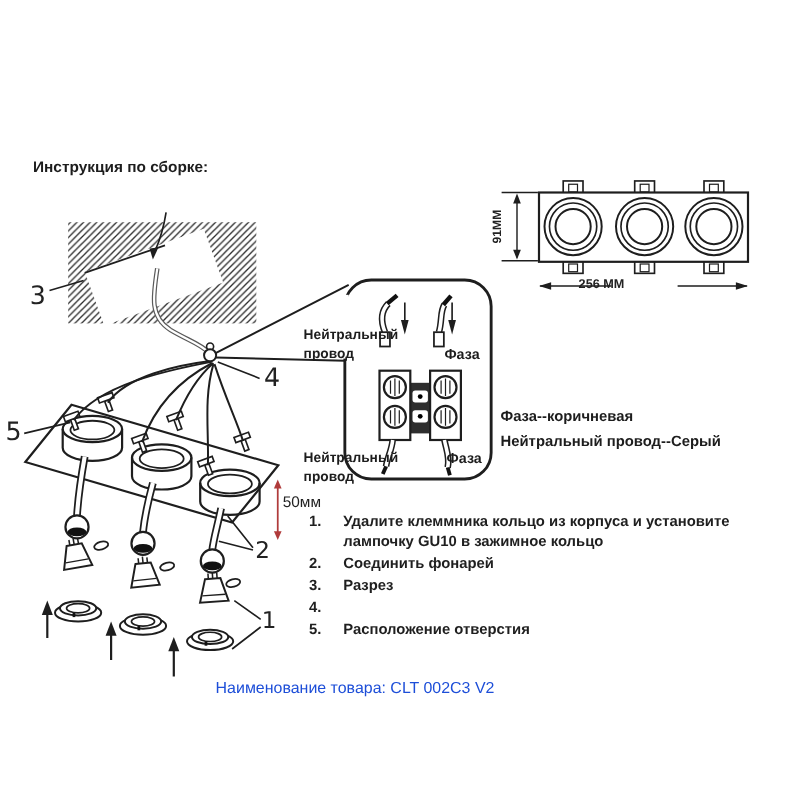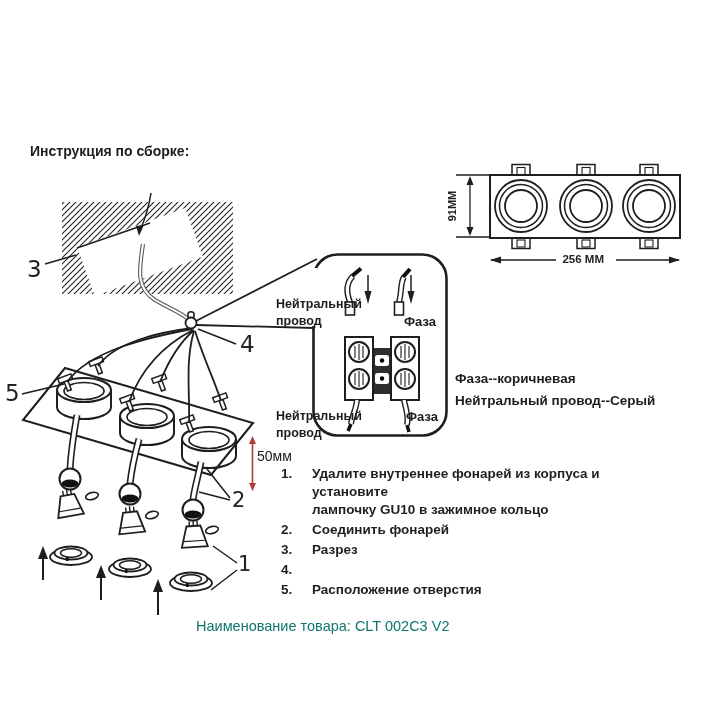--- a/index.html
+++ b/index.html
@@ -11,21 +11,21 @@
   .bignum{font-size:23px;font-weight:400;font-family:"DejaVu Sans",sans-serif;color:#222;}
   .wirelbl{font-size:12.5px;font-weight:bold;line-height:16.5px;}
   .phaselbl{font-size:13px;font-weight:bold;}
   .colors{font-size:13.5px;font-weight:bold;line-height:22px;}
   .dim{font-size:11px;font-weight:bold;color:#222;}
   .offset{font-size:14px;font-weight:400;color:#222;}
   #steps{position:absolute;left:281px;top:433px;width:385px;}
   .step{display:flex;margin-bottom:2px;font-size:13.5px;font-weight:bold;line-height:18px;color:#1f1f1f;}
   .step .n{width:31px;flex:0 0 31px;}
   .step .t{white-space:pre-line;}
-  .footer{font-size:14.5px;font-weight:400;color:#0f766e;}
+  .footer{font-size:14.5px;font-weight:400;color:#1d4ed8;}
 </style>
 </head>
 <body>
 
 <div id="page">
 
   <svg id="art" viewBox="0 0 720 720">
     <defs>
       <pattern id="hatch" patternUnits="userSpaceOnUse" width="6" height="6">
         <path d="M-1,7 L7,-1 M-1,1 L1,-1 M5,7 L7,5" stroke="#2a2a2a" stroke-width="1.2" fill="none"></path>
@@ -305,26 +305,26 @@
   <div class="lbl wirelbl" style="left:276px;top:264px;">Нейтральный
 провод</div>
   <div class="lbl phaselbl" style="left:404px;top:282px;">Фаза</div>
   <div class="lbl wirelbl" style="left:276px;top:376px;">Нейтральный
 провод</div>
   <div class="lbl phaselbl" style="left:406px;top:377px;">Фаза</div>
   <div class="lbl colors" style="left:455px;top:336px;">Фаза--коричневая
 Нейтральный провод--Серый</div>
 
   <div class="lbl dim" style="left:427px;top:168px;width:50px;text-align:center;transform:rotate(-90deg);">91MM</div>
-  <div class="lbl dim" style="left:548px;top:221px;width:56px;text-align:right;font-size:11.5px;">256 MM</div>
+  <div class="lbl dim" style="left:526px;top:221px;width:56px;text-align:left;font-size:11.5px;">256 MM</div>
 
   <div id="steps">
     <div class="step">
       <span class="n">1.</span>
-      <span class="t">Удалите внутреннее фонарей из корпуса и установите
+      <span class="t">Удалите клеммника кольцо из корпуса и установите
 лампочку GU10 в зажимное кольцо</span>
     </div>
     <div class="step">
       <span class="n">2.</span>
       <span class="t">Соединить фонарей</span>
     </div>
     <div class="step">
       <span class="n">3.</span>
       <span class="t">Разрез</span>
     </div>

